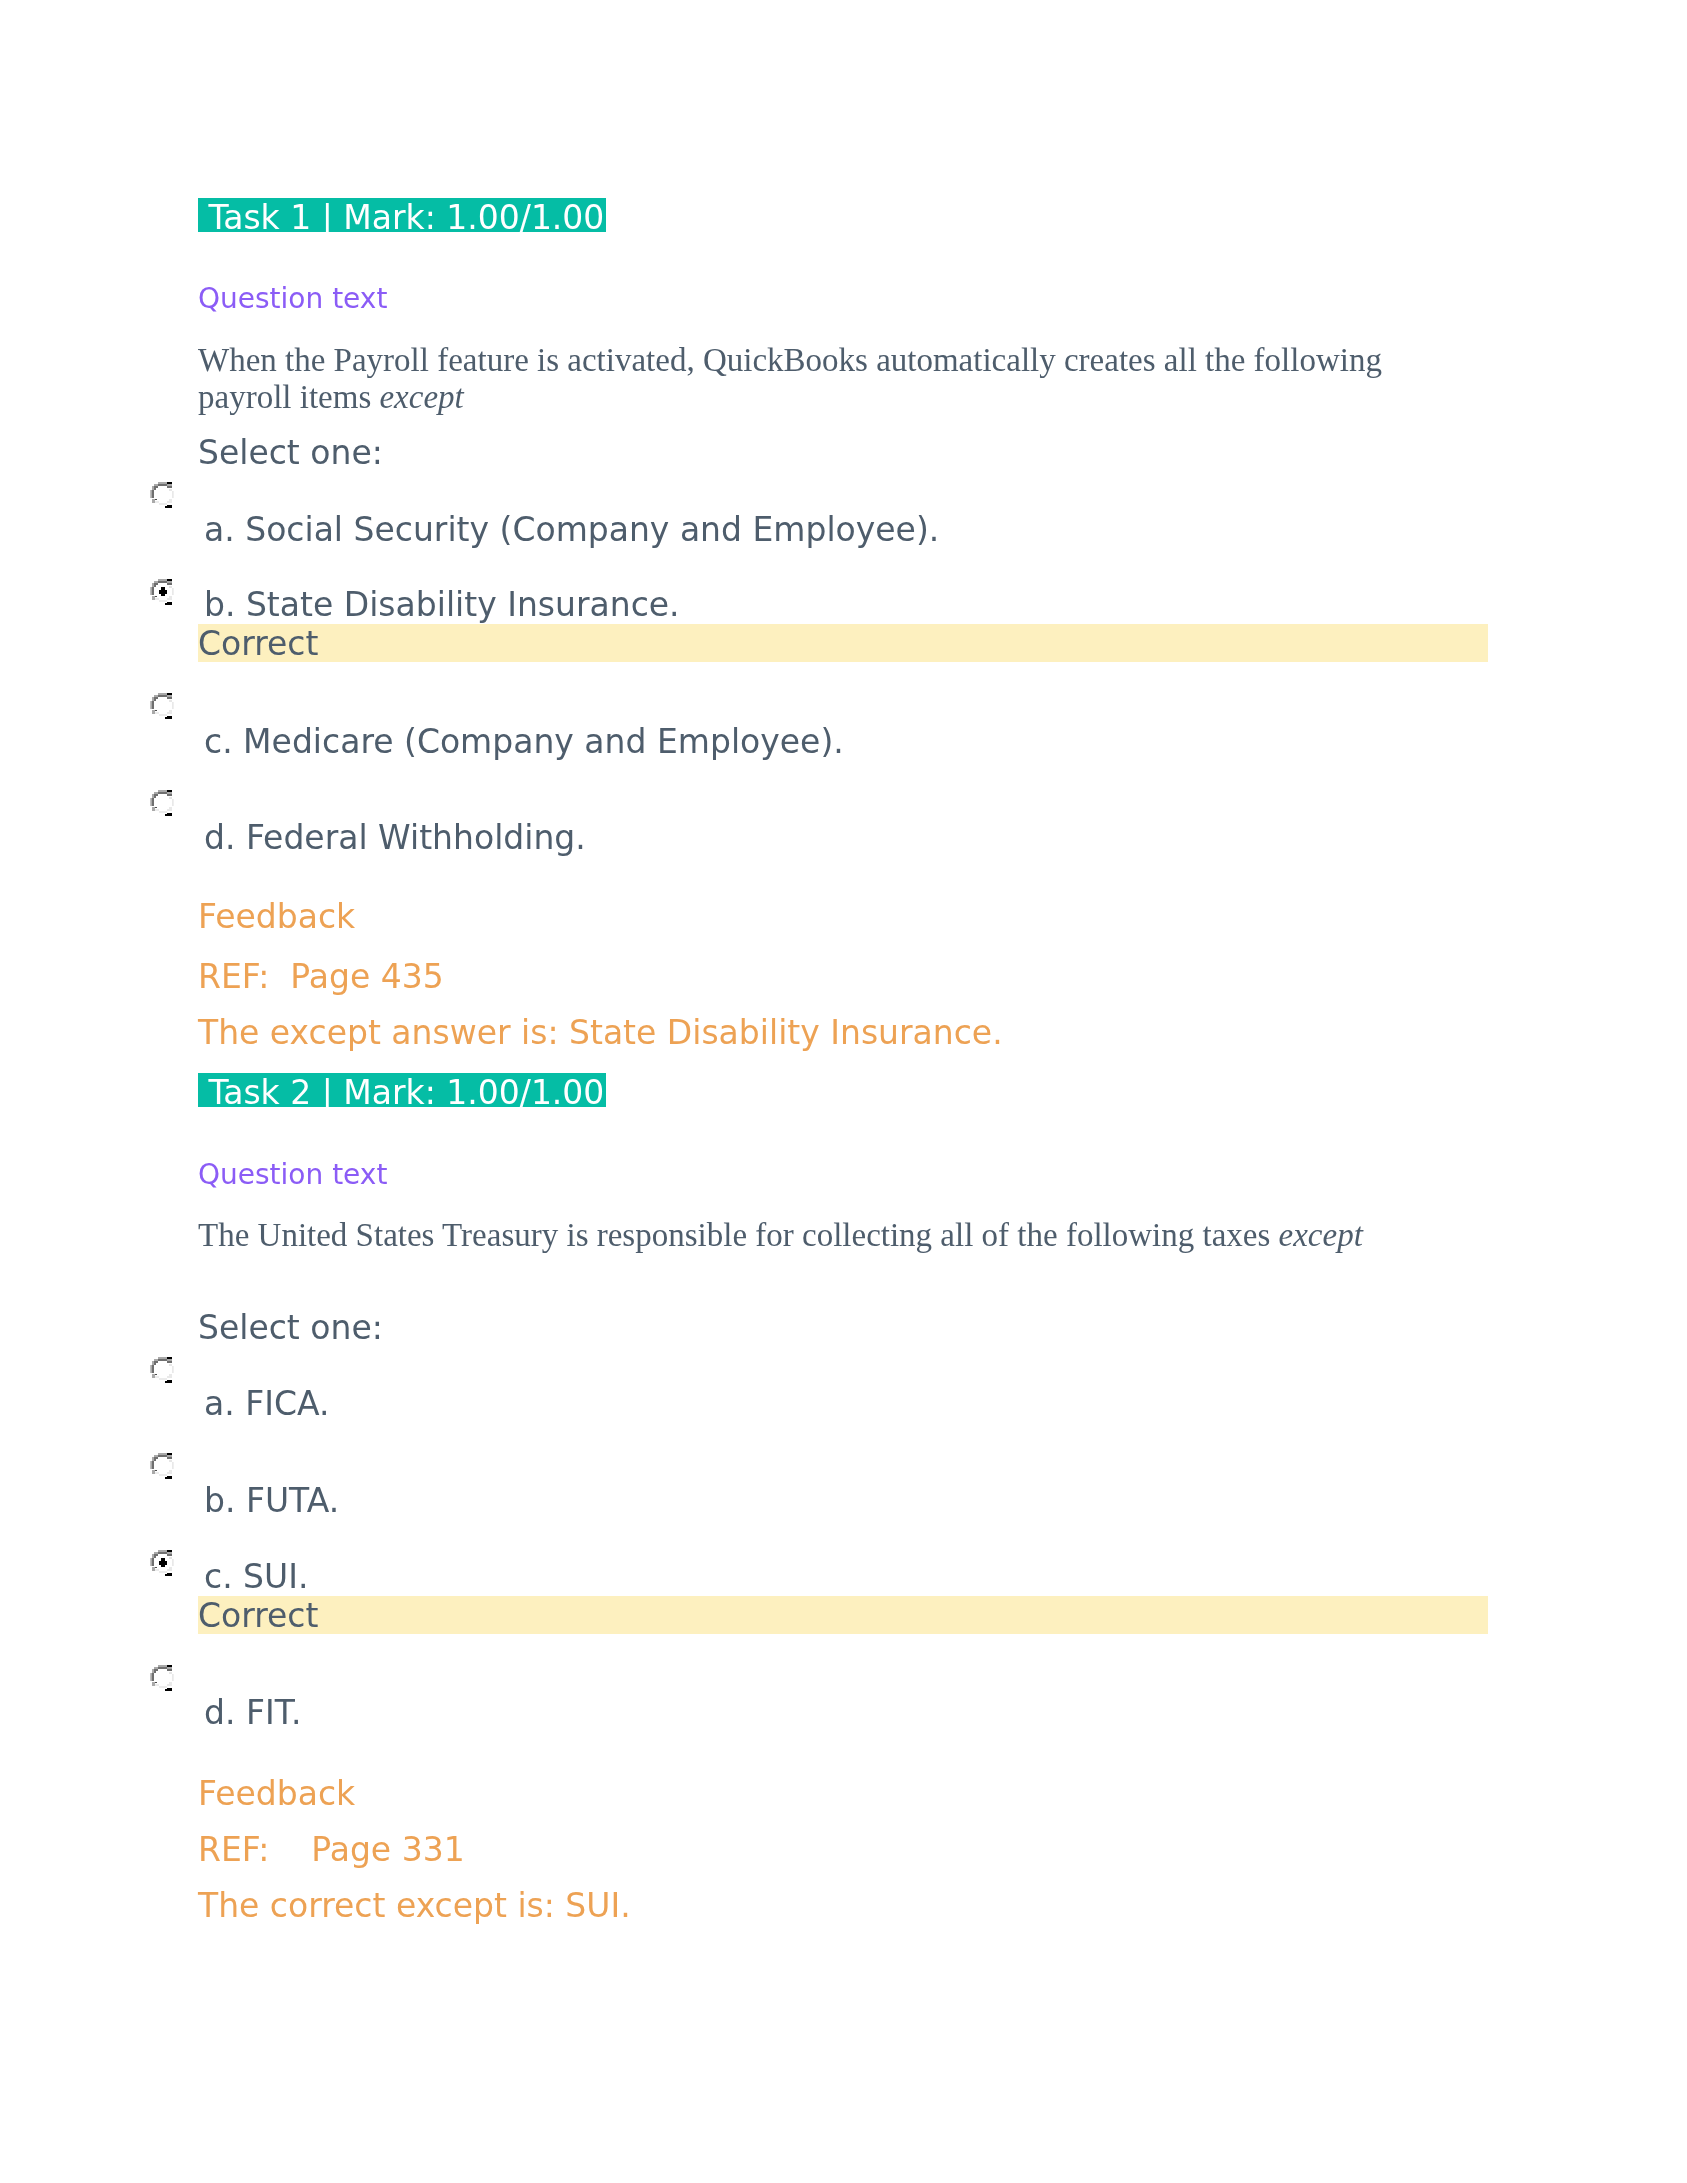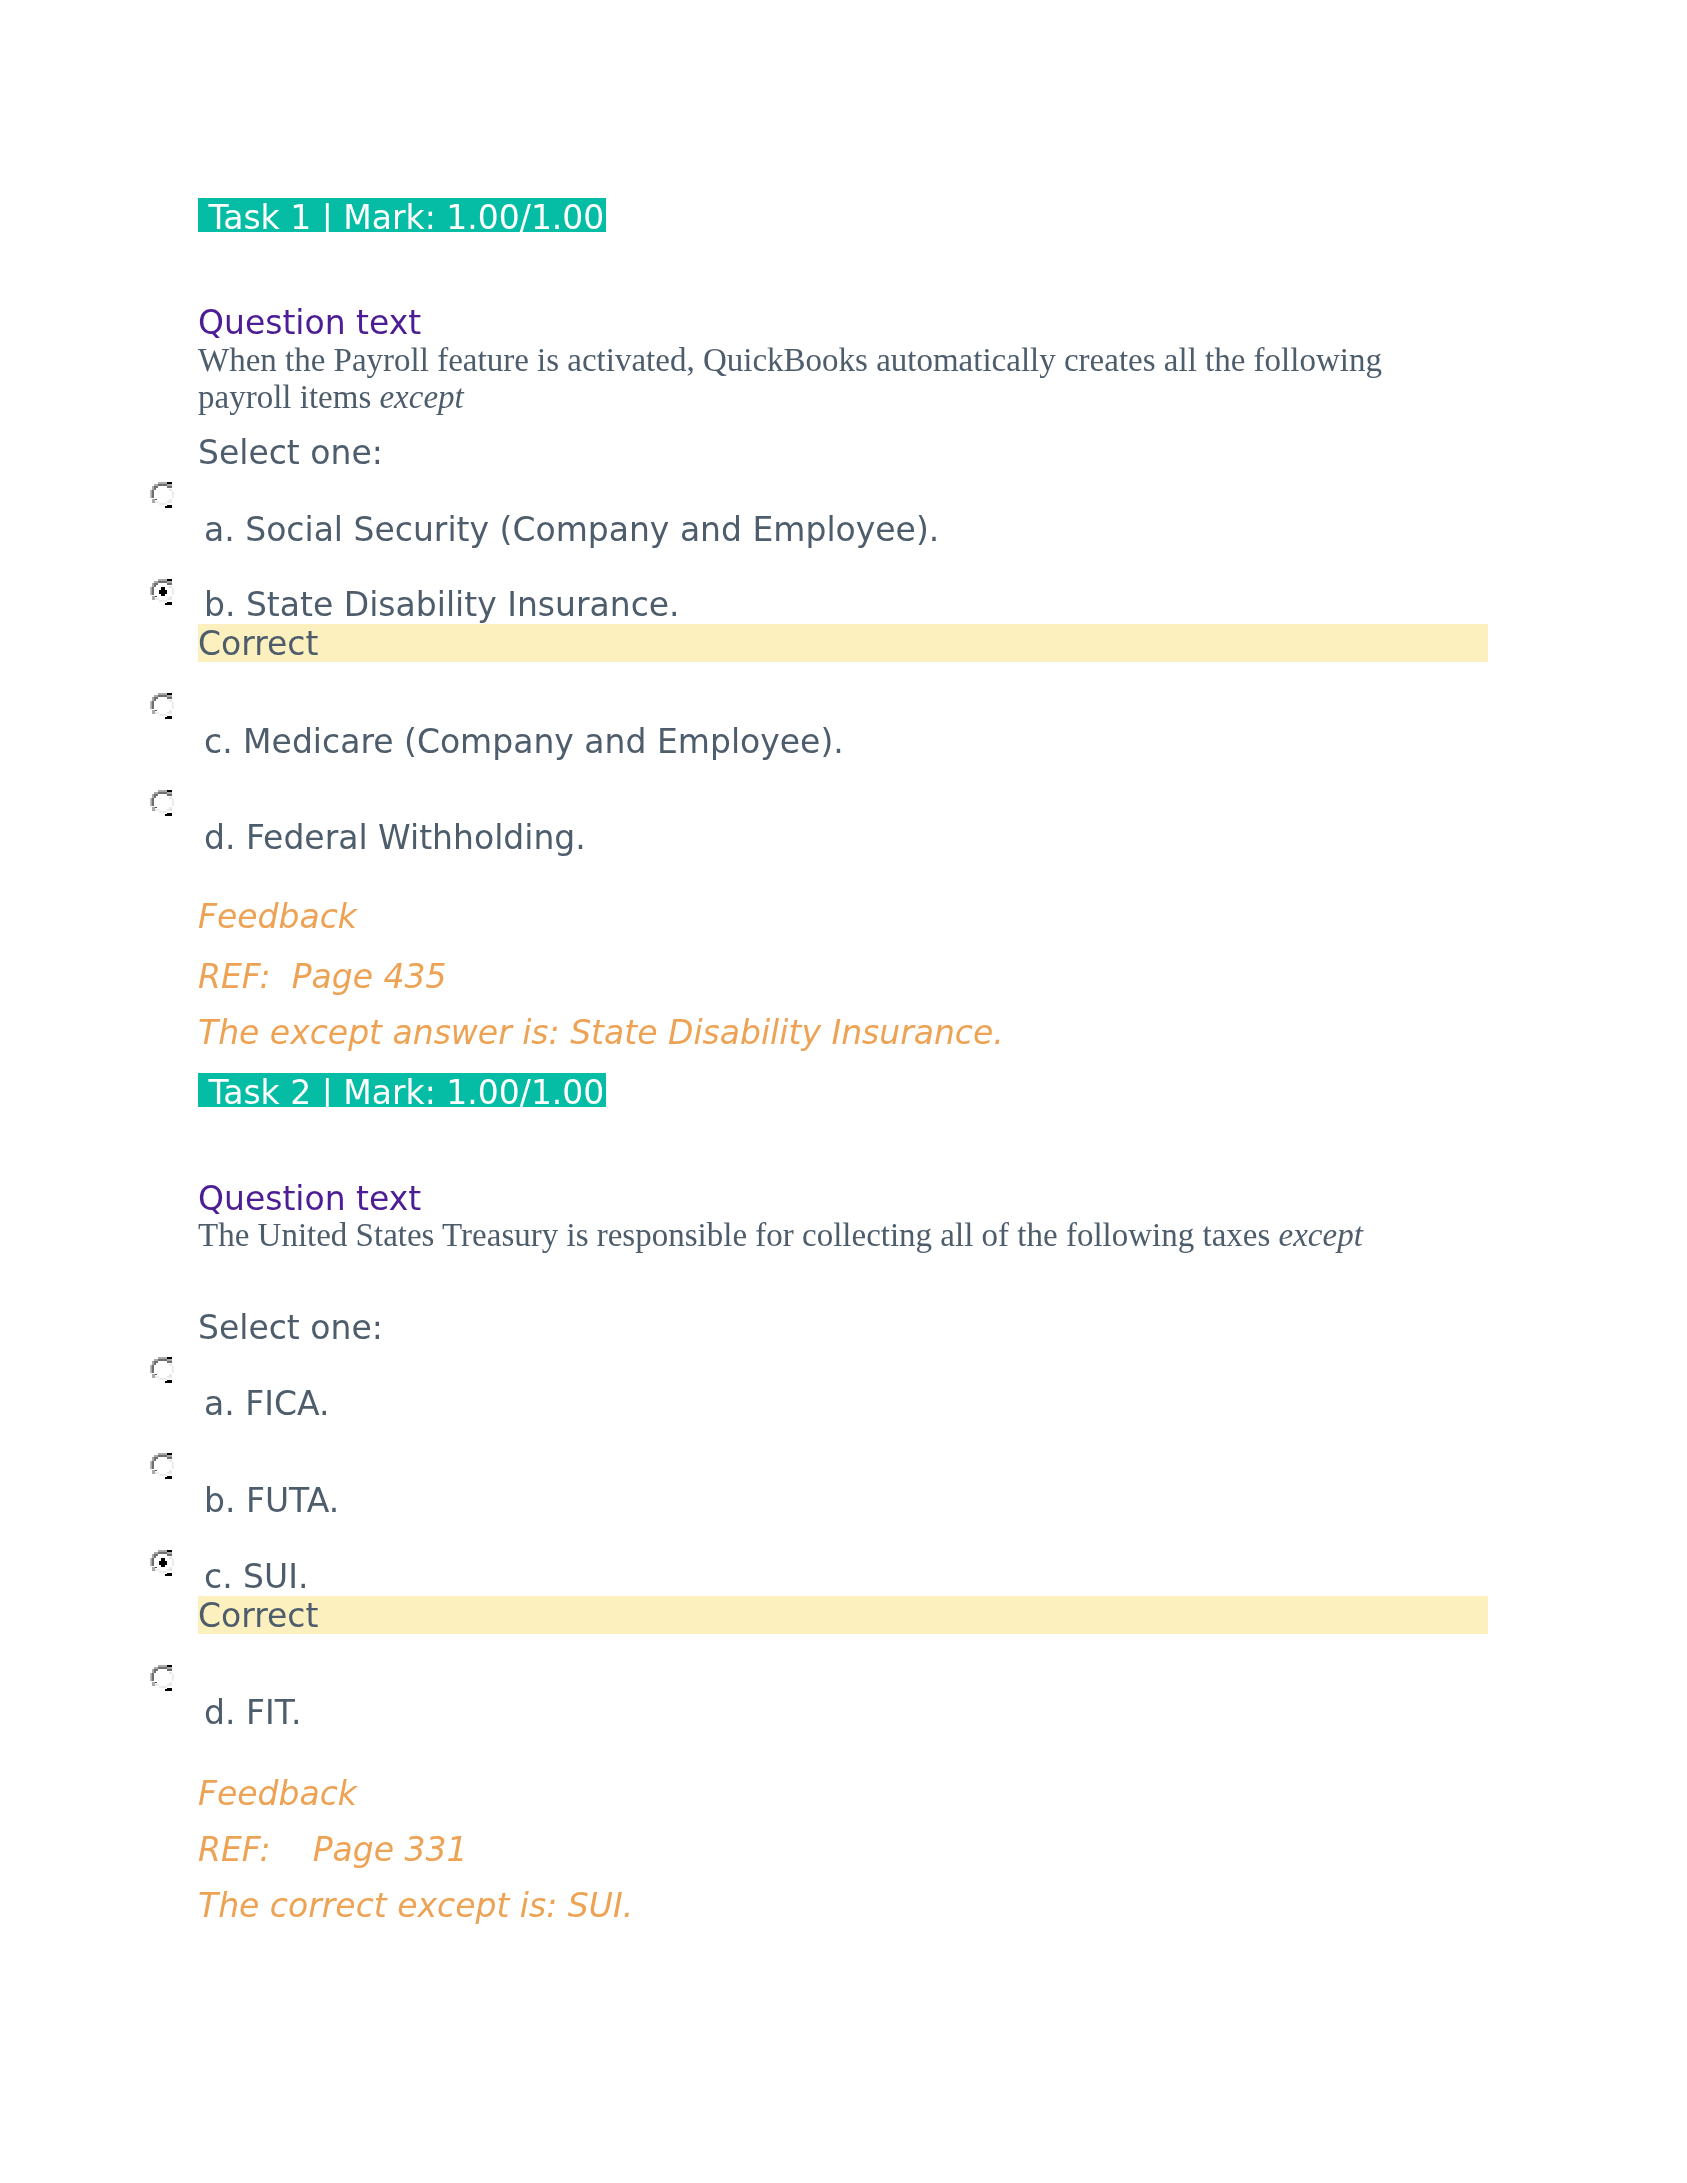--- a/index.html
+++ b/index.html
@@ -10,25 +10,25 @@
   }
   .page{position:relative;width:1634px;height:2183px;overflow:hidden;background:#fff;}
 
   
   .hl-green{position:absolute;background:#05bda5;}
   .hl-yellow{position:absolute;background:#fdf0bf;}
 
   
   .tx{position:absolute;white-space:pre;}
   .head-tx{font-size:33px;line-height:33px;color:#ffffff;padding-left:10.5px;}
-  .lbl-tx {font-size:33px;line-height:33px;color:#4c1d95;margin-top:24px;}
+  .lbl-tx {font-size:28px;line-height:33px;color:#8b5cf6;}
   .body-tx{font-size:33px;line-height:33px;color:#4e5d6c;}
   .para-tx{position:absolute;font-size:33px;line-height:37px;color:#4e5d6c;width:1257px;white-space:normal;font-family:Liberation Serif, serif;}
   .para-tx i{font-style:italic;}
-  .fb-tx  {font-size:33px;line-height:33px;color:#eda254;font-style:italic;}
+  .fb-tx  {font-size:33px;line-height:33px;color:#eda254;}
 
   .radio{position:absolute;}
   .radio svg{display:block;}
 </style>
 </head>
 <body>
 
 <svg width="0" height="0" style="position:absolute;left:-66px;top:-66px" aria-hidden="true">
  <defs>
   <symbol id="radio-off" viewBox="0 0 35.91 39.78" preserveAspectRatio="none">

